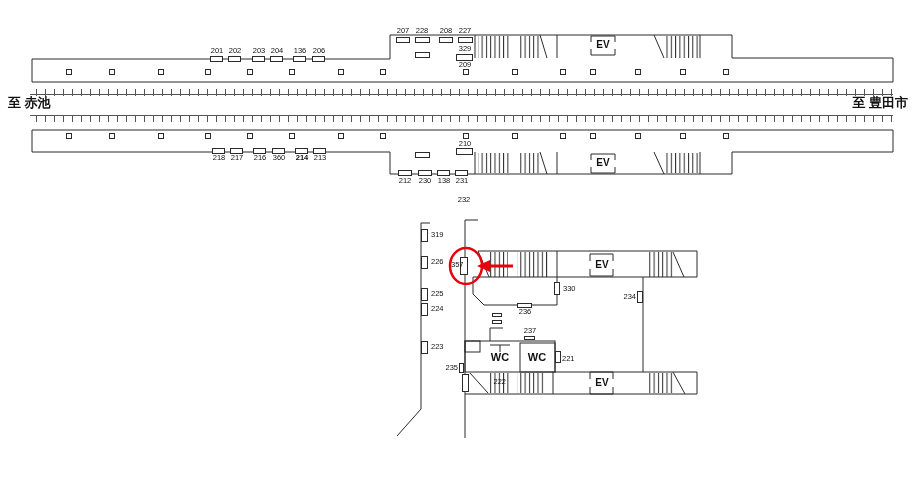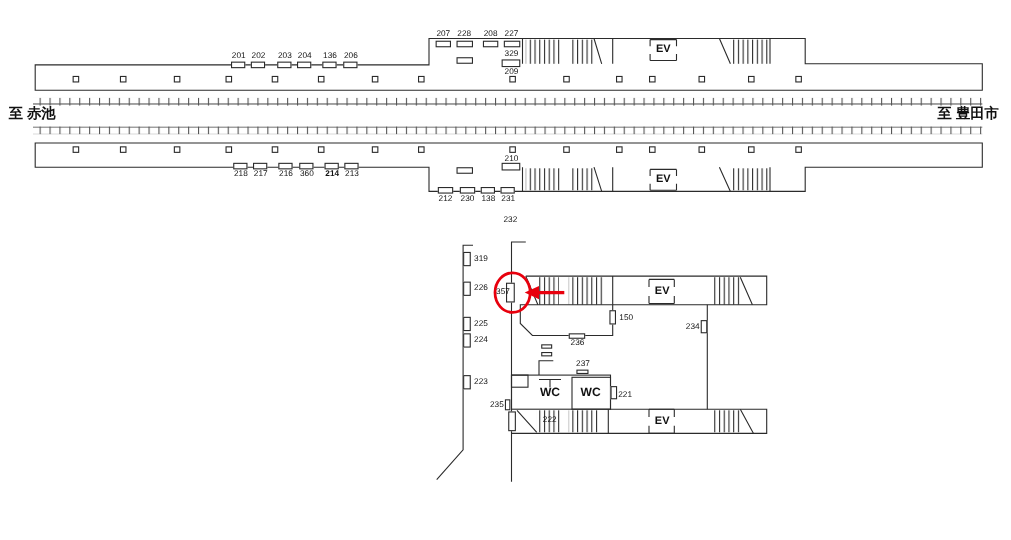--- a/index.html
+++ b/index.html
@@ -168,21 +168,21 @@
     <div class="lbl c" style="left: 444px; top: 177px;">138</div>
     <div class="lbl c" style="left: 462px; top: 177px;">231</div>
     <div class="lbl c" style="left: 465px; top: 140px;">210</div>
     <div class="lbl c" style="left: 464px; top: 156px; margin-top: 40px;">232</div>
     <div class="lbl l" style="left: 431px; top: 231px;">319</div>
     <div class="lbl l" style="left: 431px; top: 258px;">226</div>
     <div class="lbl l" style="left: 431px; top: 290px;">225</div>
     <div class="lbl l" style="left: 431px; top: 305px;">224</div>
     <div class="lbl l" style="left: 431px; top: 343px;">223</div>
     <div class="lbl l" style="left: 451px; top: 261px;">357</div>
-    <div class="lbl l" style="left: 563px; top: 285px;">150</div>
+    <div class="lbl l" style="left: 563px; top: 285px;">330</div>
     <div class="lbl c" style="left: 525px; top: 308px;">236</div>
     <div class="lbl c" style="left: 530px; top: 327px;">237</div>
     <div class="lbl r" style="left: 636px; top: 293px;">234</div>
     <div class="lbl r" style="left: 458px; top: 364px;">235</div>
     <div class="lbl r" style="left: 461px; top: 378px; margin-left: 45px;">222</div>
     <div class="lbl l" style="left: 562px; top: 355px;">221</div>
     <div class="lbl l" style="left: 8px; top: 96px; font-size: 13px; font-weight: bold;">至 赤池</div>
     <div class="lbl r" style="left: 908px; top: 96px; font-size: 13px; font-weight: bold;">至 豊田市</div>
     <div class="lbl c" style="left: 603px; top: 40px; font-size: 10px; font-weight: bold;">EV</div>
     <div class="lbl c" style="left: 603px; top: 158px; font-size: 10px; font-weight: bold;">EV</div>

